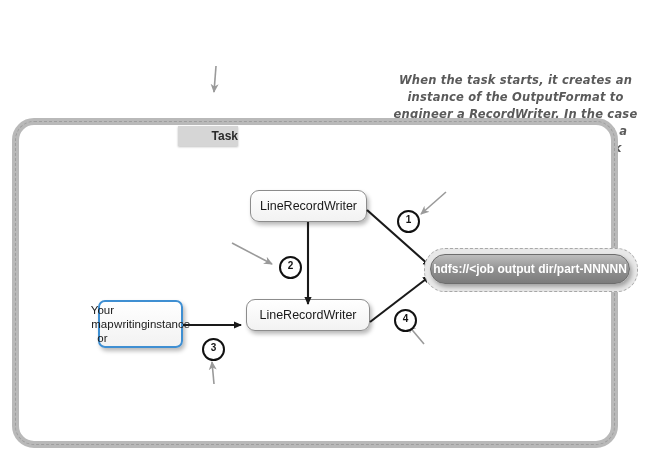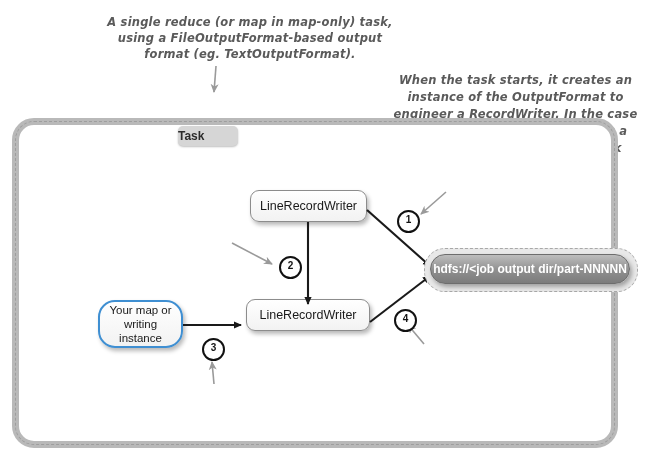--- a/index.html
+++ b/index.html
@@ -46,25 +46,25 @@
     left:-4px;top:-4px;right:-4px;bottom:-4px;
     border:1px dashed #9e9e9e;
     border-radius:19px;
     pointer-events:none;
   }
   #task-label{
     position:absolute;
     left:178px;top:126px;
     width:60px;height:20px;
     background:#d6d6d6;
-    border-radius:5px;
+    border-radius:0;
     color:#2b2b2b;
     font-size:12px;
     font-weight:bold;
-    text-align:left;
+    text-align:right;
     line-height:20px;
     box-shadow:0 1px 2px rgba(0,0,0,.25);
   }
 
   
   .node{
     position:absolute;
     background:linear-gradient(#ffffff,#f2f2f2);
     border:1.5px solid #8c8c8c;
     border-radius:9px;
@@ -72,23 +72,23 @@
     font-size:12.5px;
     text-align:center;
     box-shadow:2px 3px 4px rgba(0,0,0,.28);
     box-sizing:border-box;
     display:flex;align-items:center;justify-content:center;
   }
   #node-tof{left:250px;top:190px;width:117px;height:32px;}
   #node-lrw{left:246px;top:299px;width:124px;height:32px;}
   #node-user{
     left:98px;top:300px;width:85px;height:48px;
-    border:2px solid #3f8fd2;border-radius:17px;
+    border:2px solid #3f8fd2;border-radius:7px;
     line-height:14px;font-size:11.5px;
-    flex-direction:column;
+    flex-direction:row;
   }
   #node-user span{display:block;}
 
   
   #node-hdfs{
     position:absolute;
     left:430px;top:254px;
     width:200px;height:30px;
     background:linear-gradient(#bdbdbd,#8f8f8f 55%,#7c7c7c);
     border:1.5px solid #6d6d6d;
@@ -131,23 +131,20 @@
   #step-4{left:394px;top:309px;}
 
   svg#wires{position:absolute;left:0;top:0;width:652px;height:470px;z-index:2;}
   svg#pointers{position:absolute;left:0;top:0;width:652px;height:470px;z-index:5;}
 </style>
 </head>
 <body>
 
 <div id="stage">
 
-  <div class="annot" id="annot-top">A single reduce (or map in map-only) task,
-using a FileOutputFormat-based output
-format (eg. TextOutputFormat).</div>
   <div class="annot" id="annot-right">When the task starts, it creates an
 instance of the OutputFormat to
 engineer a RecordWriter. In the case
 of TextOutputFormat, it creates a
 single file in HDFS to write task
 outputs.</div>
   <div class="annot" id="annot-left">When TextOutputFormat
 constructs the LineRecordWriter,
 it passes-in a handle to the HDFS
 output file for writing purposes.</div>

